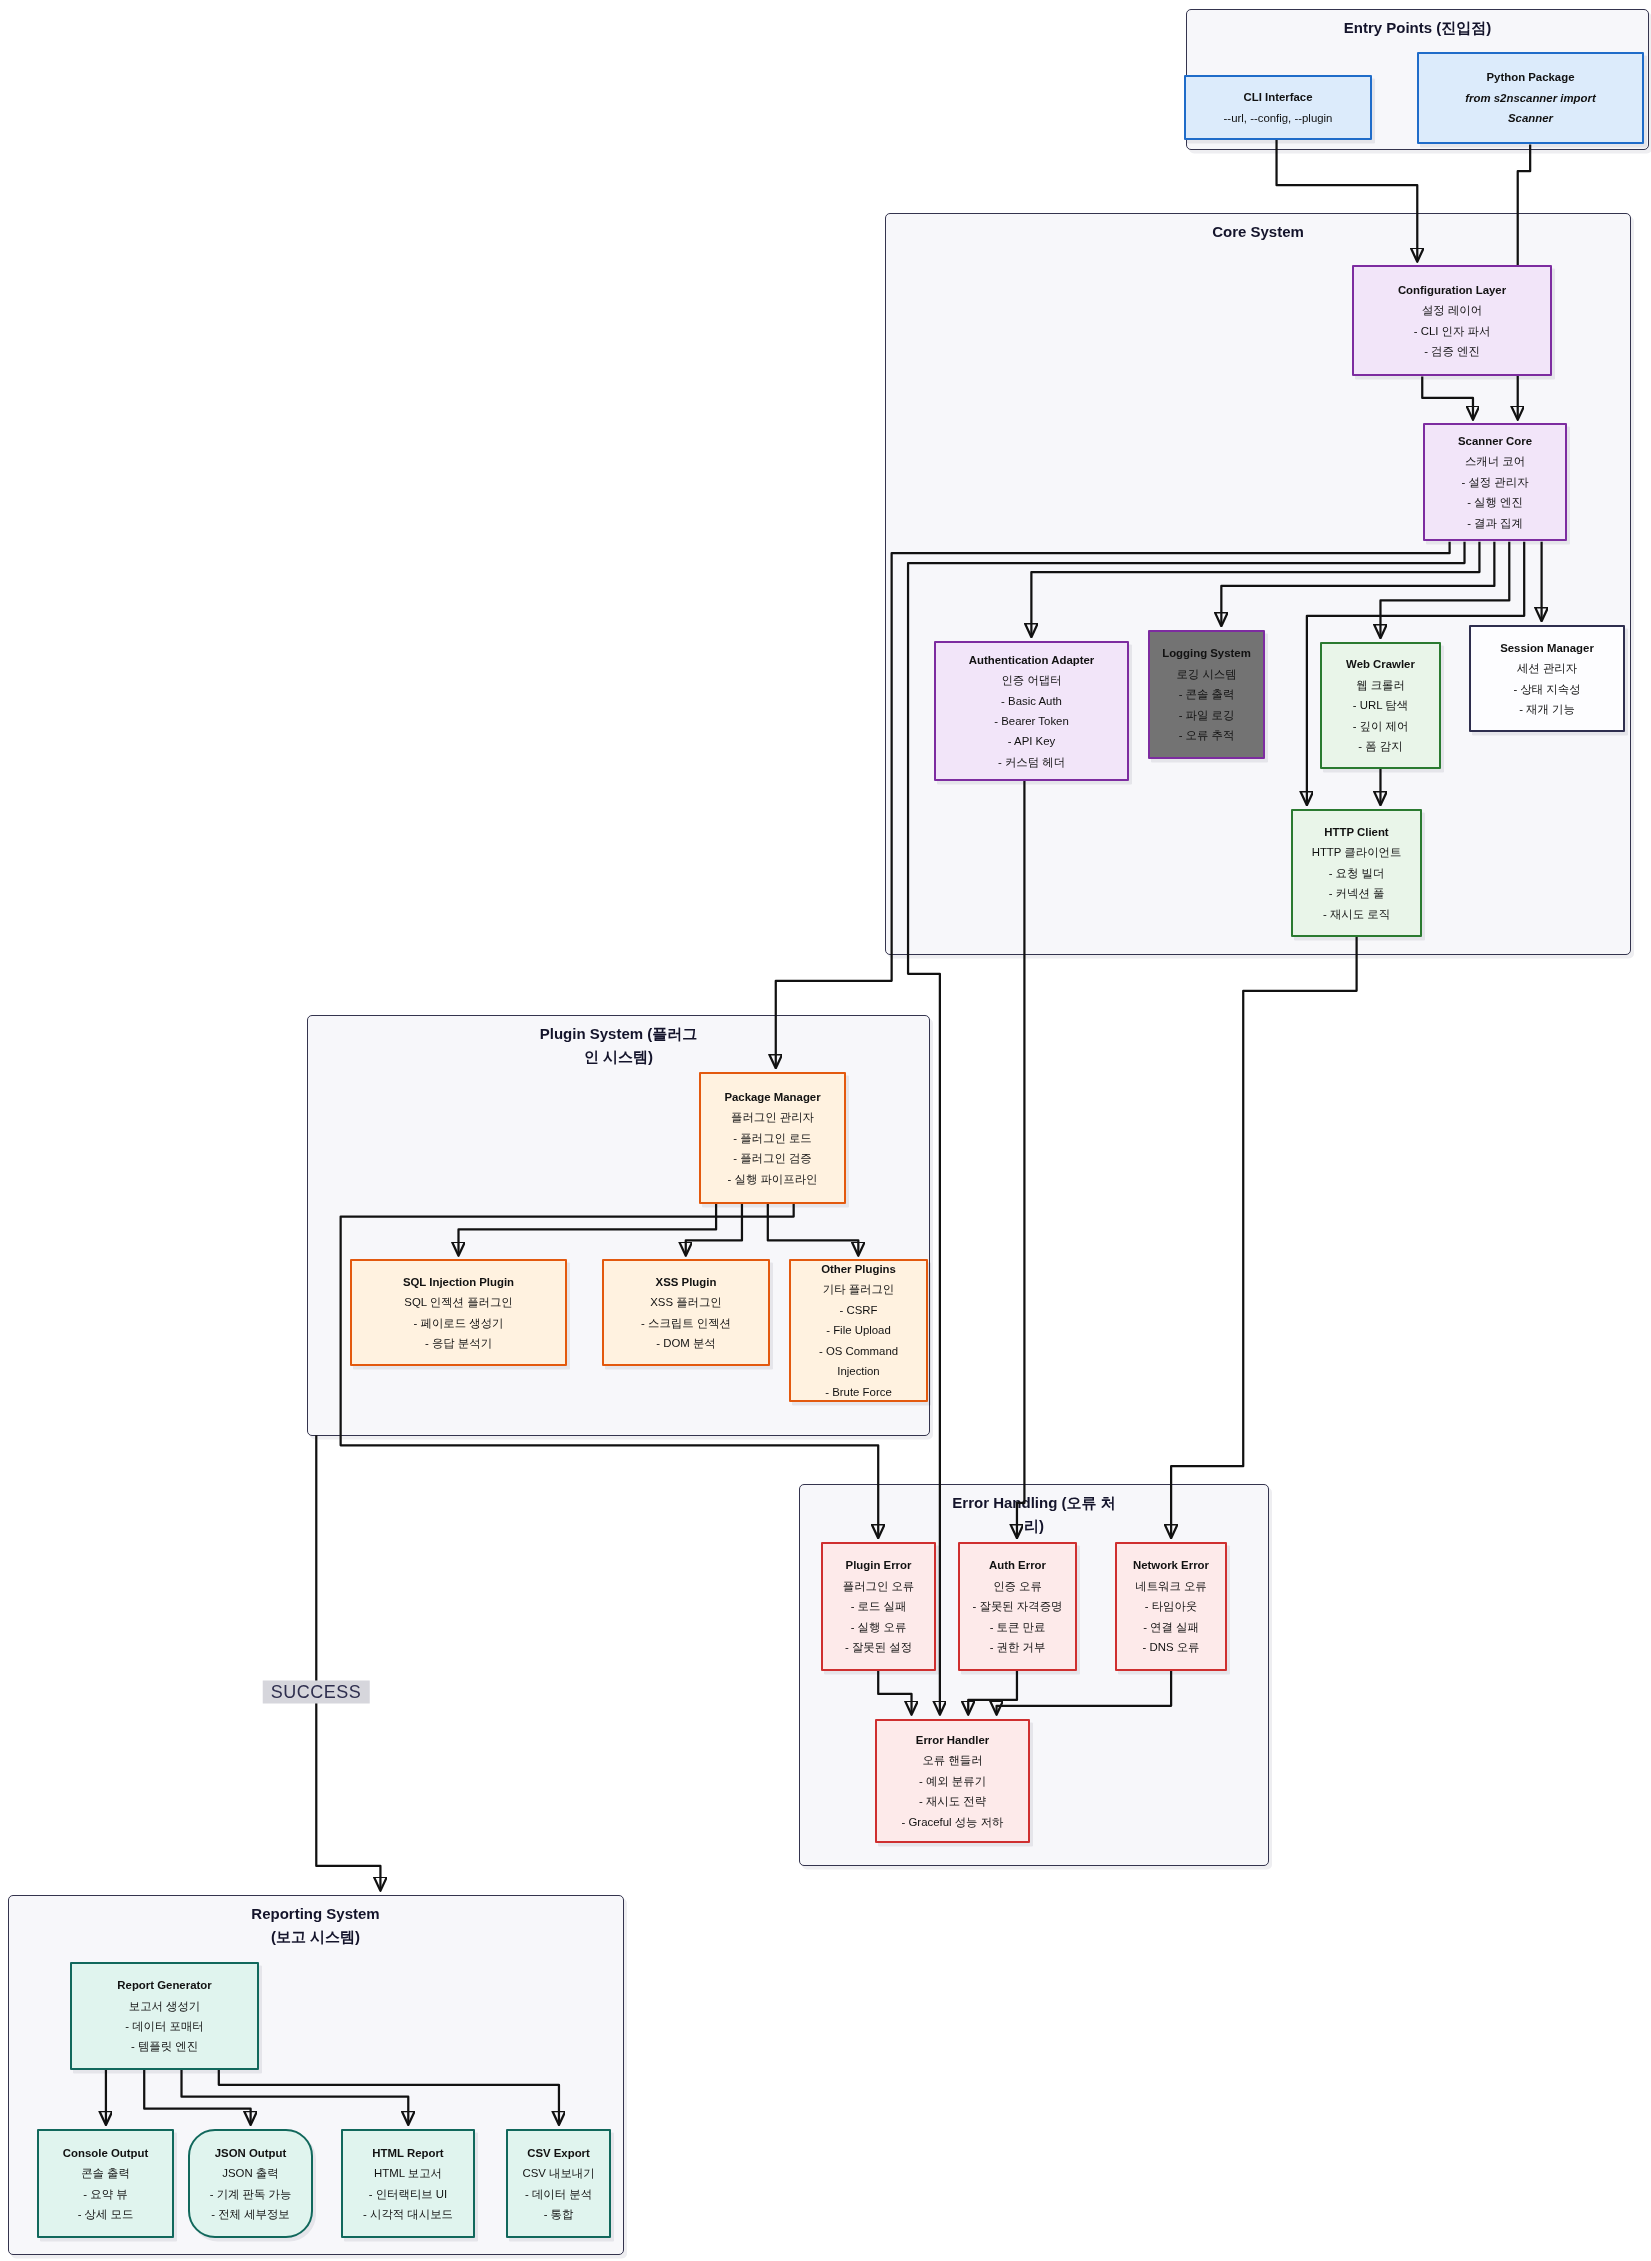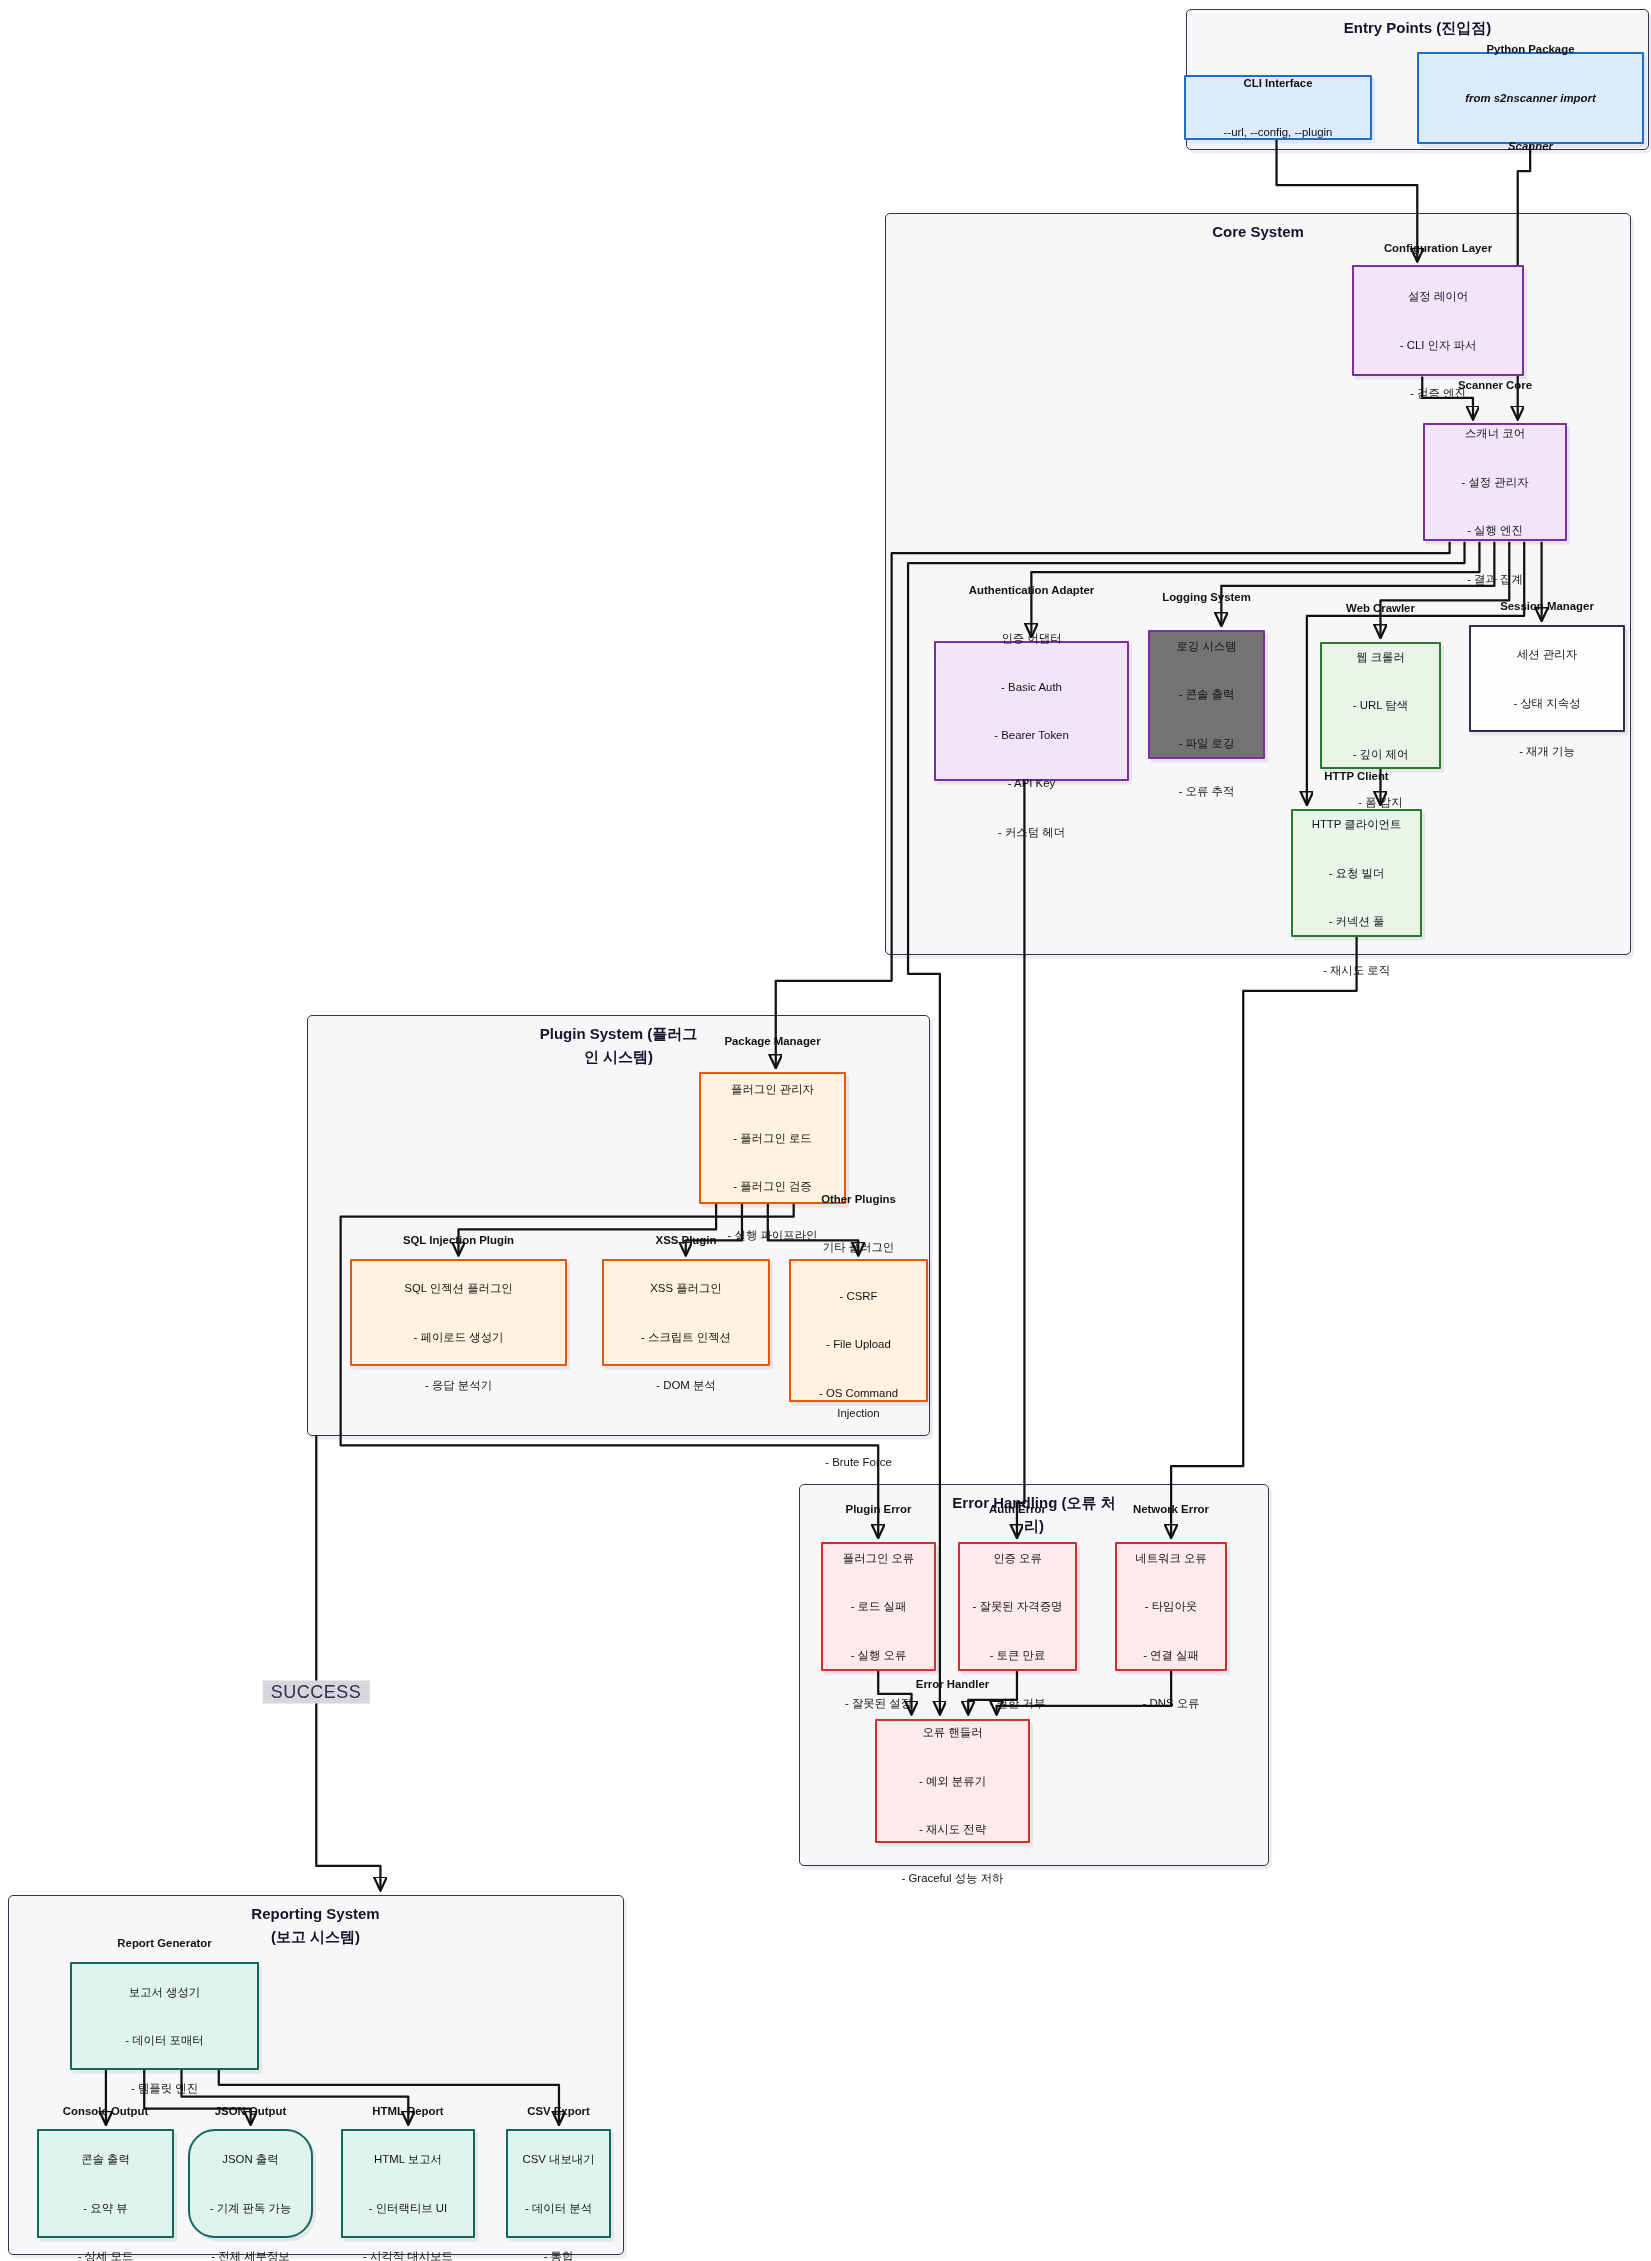--- a/index.html
+++ b/index.html
@@ -5,21 +5,21 @@
   html,body{margin:0;padding:0;background:#ffffff;}
   #canvas{position:relative;width:1651px;height:2261px;background:#ffffff;
           font-family:"Liberation Sans","DejaVu Sans",sans-serif;overflow:hidden;}
   .sg{position:absolute;background:#f7f7fa;border:1.5px solid #34344e;border-radius:5px;
       box-shadow:3px 3.5px 0 rgba(20,20,50,0.07);box-sizing:border-box;z-index:1;}
   .sg-title{position:absolute;top:6px;left:0;right:0;text-align:center;font-weight:bold;
       font-size:15px;line-height:23px;color:#14142b;}
   .sg-title span{display:block;}
   .node{position:absolute;border:2px solid;border-radius:1px;display:flex;flex-direction:column;
       align-items:center;justify-content:center;text-align:center;font-size:11.4px;line-height:20.4px;
-      color:#111;box-shadow:3px 3.5px 0 rgba(20,20,50,0.08);box-sizing:border-box;z-index:10;padding:2px 11px;gap:28px;}
+      color:#111;box-shadow:3px 3.5px 0 rgba(20,20,50,0.08);box-sizing:border-box;z-index:10;padding:2px 11px;}
   .nt{font-weight:bold;}
   .it{font-style:italic;font-weight:bold;}
   .edges{position:absolute;left:0;top:0;z-index:5;pointer-events:none;}
   .edges path{fill:none;stroke:#111111;stroke-width:4.5px;stroke-linejoin:round;stroke-linecap:butt;}
   .elabel{position:absolute;transform:translate(-50%,-50%);background:#d6d6dc;color:#2e2e4e;
       font-size:18px;line-height:15px;padding:4px 8px;z-index:20;letter-spacing:0.5px;}
 </style>
 </head>
 <body>
 
@@ -92,21 +92,21 @@
 
   <div class="node" style="left: 1184px; top: 75px; width: 188px; height: 65px; background: rgb(220, 235, 251); border-color: rgb(31, 108, 201);">
     <div class="nt">CLI Interface</div>
     <div>--url, --config, --plugin</div>
   </div>
   <div class="node" style="left: 1417px; top: 52px; width: 227px; height: 92px; background: rgb(220, 235, 251); border-color: rgb(31, 108, 201);">
     <div class="nt">Python Package</div>
     <div class="it">from s2nscanner import</div>
     <div class="it">Scanner</div>
   </div>
-  <div class="node" style="left: 1352px; top: 265px; width: 172px; height: 111px; background: rgb(242, 229, 249); border-color: rgb(125, 44, 160);">
+  <div class="node" style="left: 1352px; top: 265px; width: 200px; height: 111px; background: rgb(242, 229, 249); border-color: rgb(125, 44, 160);">
     <div class="nt">Configuration Layer</div>
     <div>설정 레이어</div>
     <div>- CLI 인자 파서</div>
     <div>- 검증 엔진</div>
   </div>
   <div class="node" style="left: 1423px; top: 423px; width: 144px; height: 118px; background: rgb(242, 229, 249); border-color: rgb(125, 44, 160);">
     <div class="nt">Scanner Core</div>
     <div>스캐너 코어</div>
     <div>- 설정 관리자</div>
     <div>- 실행 엔진</div>

